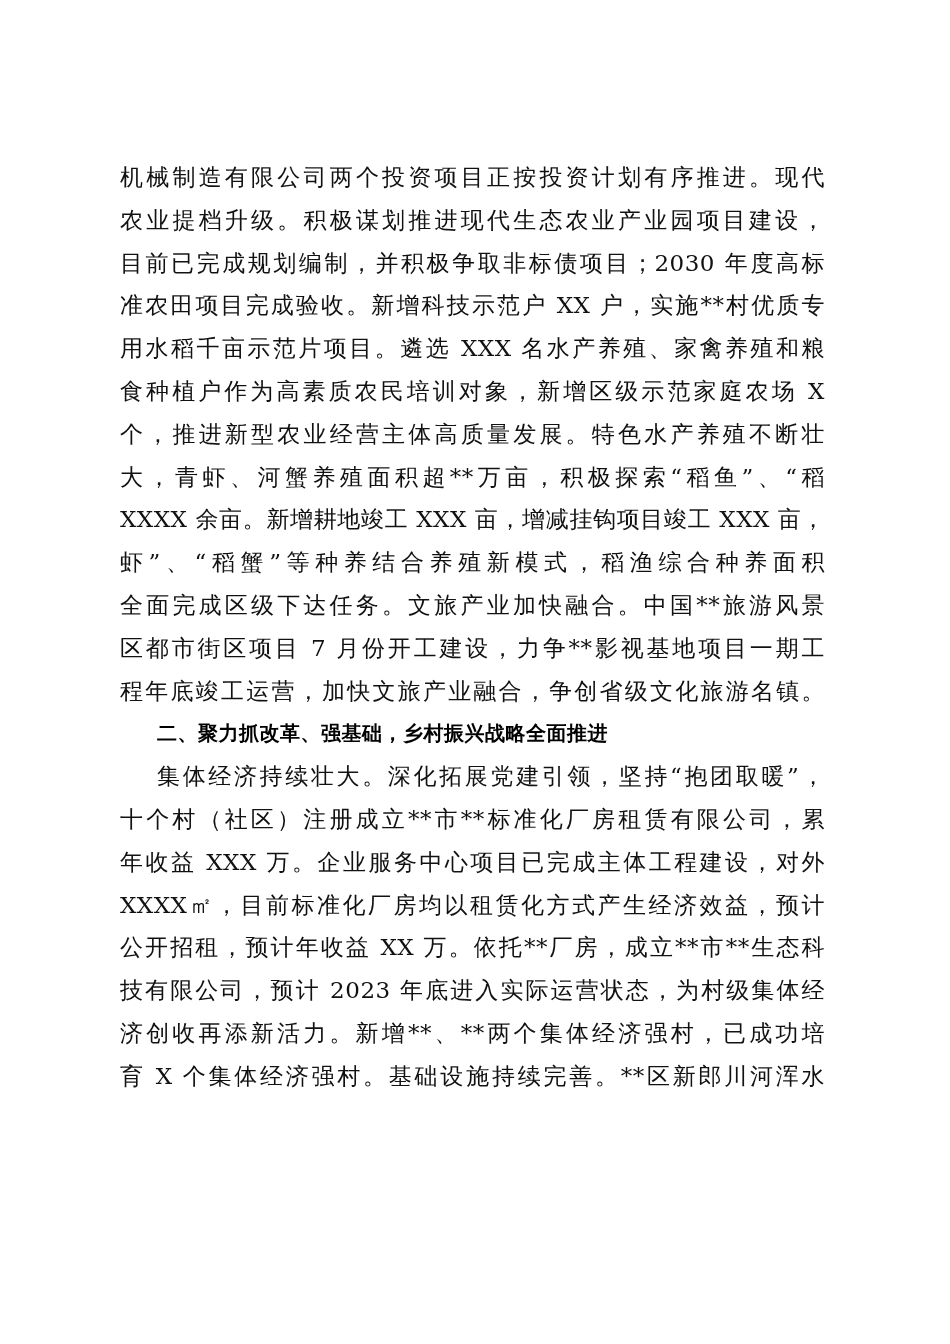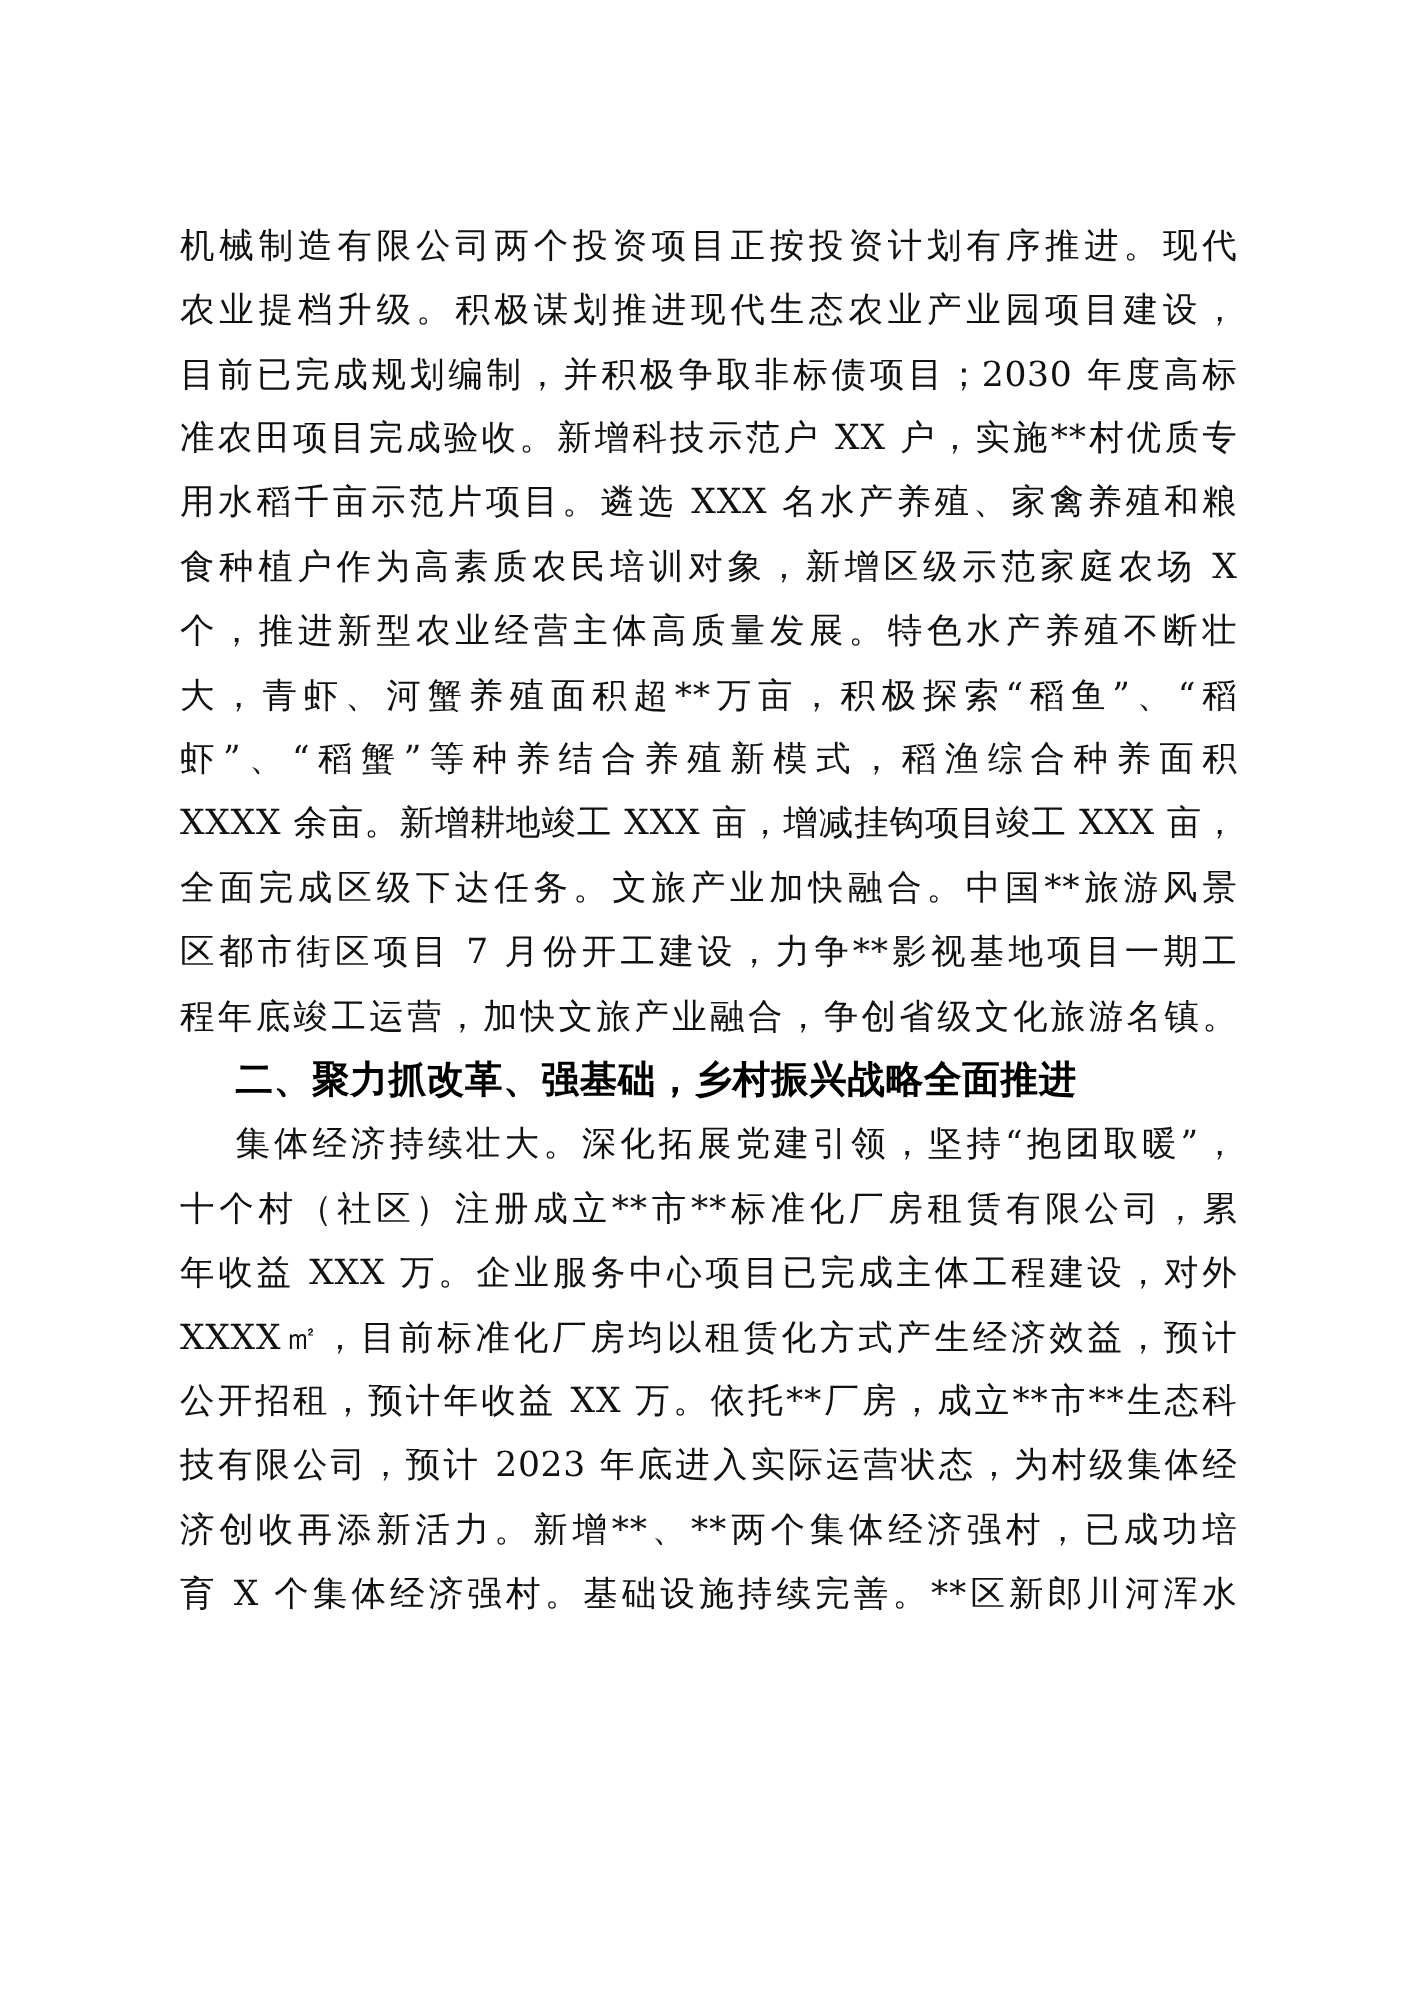--- a/index.html
+++ b/index.html
@@ -1,61 +1,61 @@
 <!DOCTYPE html>
 <html><head>
 <meta charset="utf-8">
 <style>
   html, body { margin: 0; padding: 0; background: #ffffff; }
   body { width: 950px; height: 1344px; position: relative; overflow: hidden; }
   .page {
     position: absolute;
     left: 120px;
-    top: 143px;
+    top: 156px;
     width: 705px;
     color: #111;
   }
   .line {
     height: 42.8px;
     line-height: 42.8px;
     font-family: "DejaVu Serif", "Liberation Serif", serif;
     font-size: 23px;
     white-space: nowrap;
     text-align: justify;
     text-align-last: justify;
     letter-spacing: 0.5px;
   }
   .line.indent { padding-left: 37px; }
   .heading {
     height: 42.8px;
     line-height: 42.8px;
     padding-left: 37px;
     font-family: "DejaVu Sans", "Liberation Sans", sans-serif;
     font-weight: bold;
-    font-size: 25px;
+    font-size: 20px;
     white-space: nowrap;
     letter-spacing: 0.5px;
     color: #000;
   }
 </style>
 </head>
 <body>
 
 <div class="page">
   <div class="paragraph">
     <div class="line">机械制造有限公司两个投资项目正按投资计划有序推进。现代</div>
     <div class="line">农业提档升级。积极谋划推进现代生态农业产业园项目建设，</div>
     <div class="line">目前已完成规划编制，并积极争取非标债项目；2030 年度高标</div>
     <div class="line">准农田项目完成验收。新增科技示范户 XX 户，实施**村优质专</div>
     <div class="line">用水稻千亩示范片项目。遴选 XXX 名水产养殖、家禽养殖和粮</div>
     <div class="line">食种植户作为高素质农民培训对象，新增区级示范家庭农场 X</div>
     <div class="line">个，推进新型农业经营主体高质量发展。特色水产养殖不断壮</div>
     <div class="line">大，青虾、河蟹养殖面积超**万亩，积极探索“稻鱼”、“稻</div>
+    <div class="line">XXXX 余亩。新增耕地竣工 XXX 亩，增减挂钩项目竣工 XXX 亩，</div>
     <div class="line">虾”、“稻蟹”等种养结合养殖新模式，稻渔综合种养面积</div>
-    <div class="line">XXXX 余亩。新增耕地竣工 XXX 亩，增减挂钩项目竣工 XXX 亩，</div>
     <div class="line">全面完成区级下达任务。文旅产业加快融合。中国**旅游风景</div>
     <div class="line">区都市街区项目 7 月份开工建设，力争**影视基地项目一期工</div>
     <div class="line">程年底竣工运营，加快文旅产业融合，争创省级文化旅游名镇。</div>
   </div>
 
   <div class="heading">二、聚力抓改革、强基础，乡村振兴战略全面推进</div>
 
   <div class="paragraph">
     <div class="line indent">集体经济持续壮大。深化拓展党建引领，坚持“抱团取暖”，</div>
     <div class="line">十个村（社区）注册成立**市**标准化厂房租赁有限公司，累</div>

